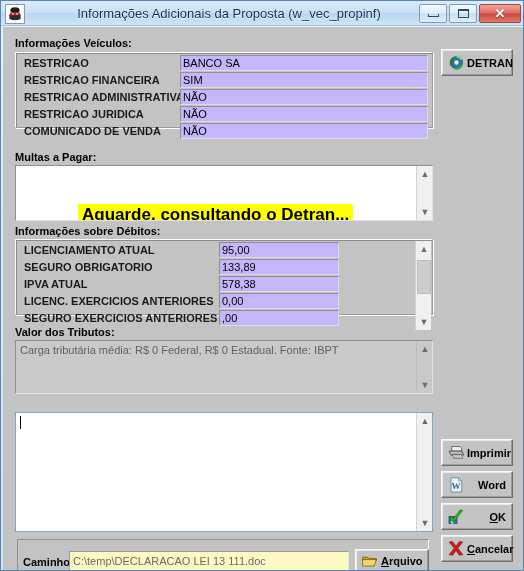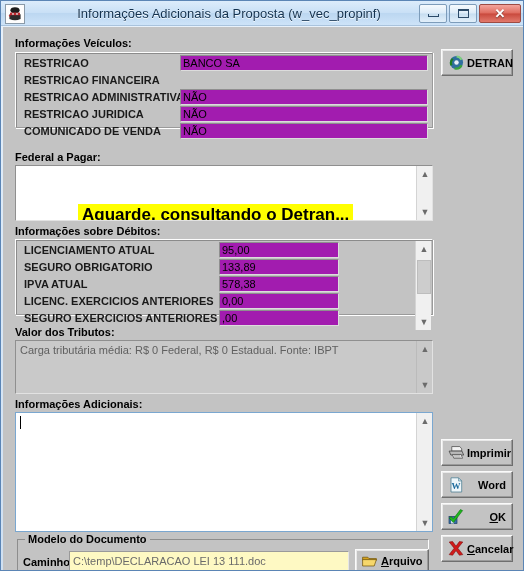--- a/index.html
+++ b/index.html
@@ -86,21 +86,21 @@
   
   .row { position: absolute; left: 0; width: 100%; height: 17px; }
   .row-label {
     position: absolute; left: 8px; top: 2px;
     font-size: 11px; font-weight: bold; color: #1a1a1a;
     white-space: nowrap;
   }
   .row-input {
     position: absolute; top: 0;
     height: 16px;
-    background: #a21caf;
+    background: #c4b5fd;
     border: 1px solid #8f8f8f;
     border-right-color: #dcdcdc;
     border-bottom-color: #dcdcdc;
     font-size: 11px; color: #000;
     padding: 0 2px;
     line-height: 14px;
     overflow: hidden; white-space: nowrap;
   }
 
   
@@ -237,20 +237,21 @@
 
     <div class="grp-label" style="left:12px; top:10px;">Informações Veículos:</div>
 
     <div class="panel" style="left:12px; top:25px; width:418px; height:76px;">
       <div class="row" style="top:2px;">
         <div class="row-label">RESTRICAO</div>
         <div class="row-input" style="left:164px; width:248px;">BANCO SA</div>
       </div>
       <div class="row" style="top:19px;">
         <div class="row-label">RESTRICAO FINANCEIRA</div>
+        <div class="row-input" style="left:164px; width:248px;">SIM</div>
       </div>
       <div class="row" style="top:36px;">
         <div class="row-label">RESTRICAO ADMINISTRATIVA</div>
         <div class="row-input" style="left:164px; width:248px;">NÃO</div>
       </div>
       <div class="row" style="top:53px;">
         <div class="row-label">RESTRICAO JURIDICA</div>
         <div class="row-input" style="left:164px; width:248px;">NÃO</div>
       </div>
       <div class="row" style="top:70px;">
@@ -265,21 +266,21 @@
           <circle cx="8" cy="8" r="7" fill="#2f6f9e"></circle>
           <path d="M8 1.6 A6.4 6.4 0 0 1 13.4 5" fill="none" stroke="#7fd07f" stroke-width="2.4"></path>
           <path d="M13.4 11 A6.4 6.4 0 0 1 6 14.2" fill="none" stroke="#3ba33b" stroke-width="2.4"></path>
           <path d="M2.6 11 A6.4 6.4 0 0 1 4 4" fill="none" stroke="#1f7f1f" stroke-width="2.4"></path>
           <circle cx="8" cy="8" r="2.4" fill="#e8f1f7"></circle>
         </svg>
       </span>
       <span class="lbl">DETRAN</span>
     </div>
 
-    <div class="grp-label" style="left:12px; top:124px;">Federal a Pagar:</div>
+    <div class="grp-label" style="left:12px; top:124px;">Multas a Pagar:</div>
 
     <div class="textbox" style="left:12px; top:138px; width:418px; height:56px;">
       <div class="wait-banner" style="left:62px; top:14px;">Aguarde, consultando o Detran...</div>
       <div class="vscroll">
         <div class="vs-arrow up">▲</div>
         <div class="vs-arrow down">▼</div>
       </div>
     </div>
 
     <div class="grp-label" style="left:12px; top:198px;">Informações sobre Débitos:</div>
@@ -316,33 +317,31 @@
     <div class="grp-label" style="left:12px; top:299px;">Valor dos Tributos:</div>
 
     <div class="textbox readonly" style="left:12px; top:313px; width:418px; height:54px;">
       <div class="tributos-text">Carga tributária média: R$ 0 Federal, R$ 0 Estadual. Fonte: IBPT</div>
       <div class="vscroll" style="background:#c9c9c9;border-left-color:#bbb;">
         <div class="vs-arrow up">▲</div>
         <div class="vs-arrow down">▼</div>
       </div>
     </div>
 
-    <div class="grp-label" style="left:12px; top:371px;">Informações Adicionais:</div>
 
     <div class="textbox focused" style="left:12px; top:385px; width:418px; height:120px;">
       <div class="caret"></div>
 
       <div class="vscroll">
         <div class="vs-arrow up">▲</div>
         <div class="vs-arrow down">▼</div>
       </div>
     </div>
 
     <div class="groupbox" style="left:14px; top:512px; width:412px; height:44px;"></div>
-    <div class="groupbox-title" style="left:22px; top:506px;">Modelo do Documento</div>
     <div class="caminho-label" style="left:20px; top:529px;">Caminho:</div>
     <div class="caminho-box" style="left:66px; top:524px; width:280px; height:20px;">
       <span>C:\temp\DECLARACAO LEI 13 111.doc</span>
     </div>
     <div class="btn" style="left:352px; top:522px; width:74px; height:24px;">
       <span class="ico">
         <svg width="16" height="13" viewBox="0 0 16 13">
           <path d="M0.6 2.2 h5.2 l1.2 1.4 h7.4 v1.6 H0.6 Z" fill="#d6a21c" stroke="#6b4f06" stroke-width="0.7"></path>
           <path d="M0.6 4.6 h13.8 l-2.2 6.4 H0.6 Z" fill="#f6d76b" stroke="#6b4f06" stroke-width="0.7"></path>
         </svg>

